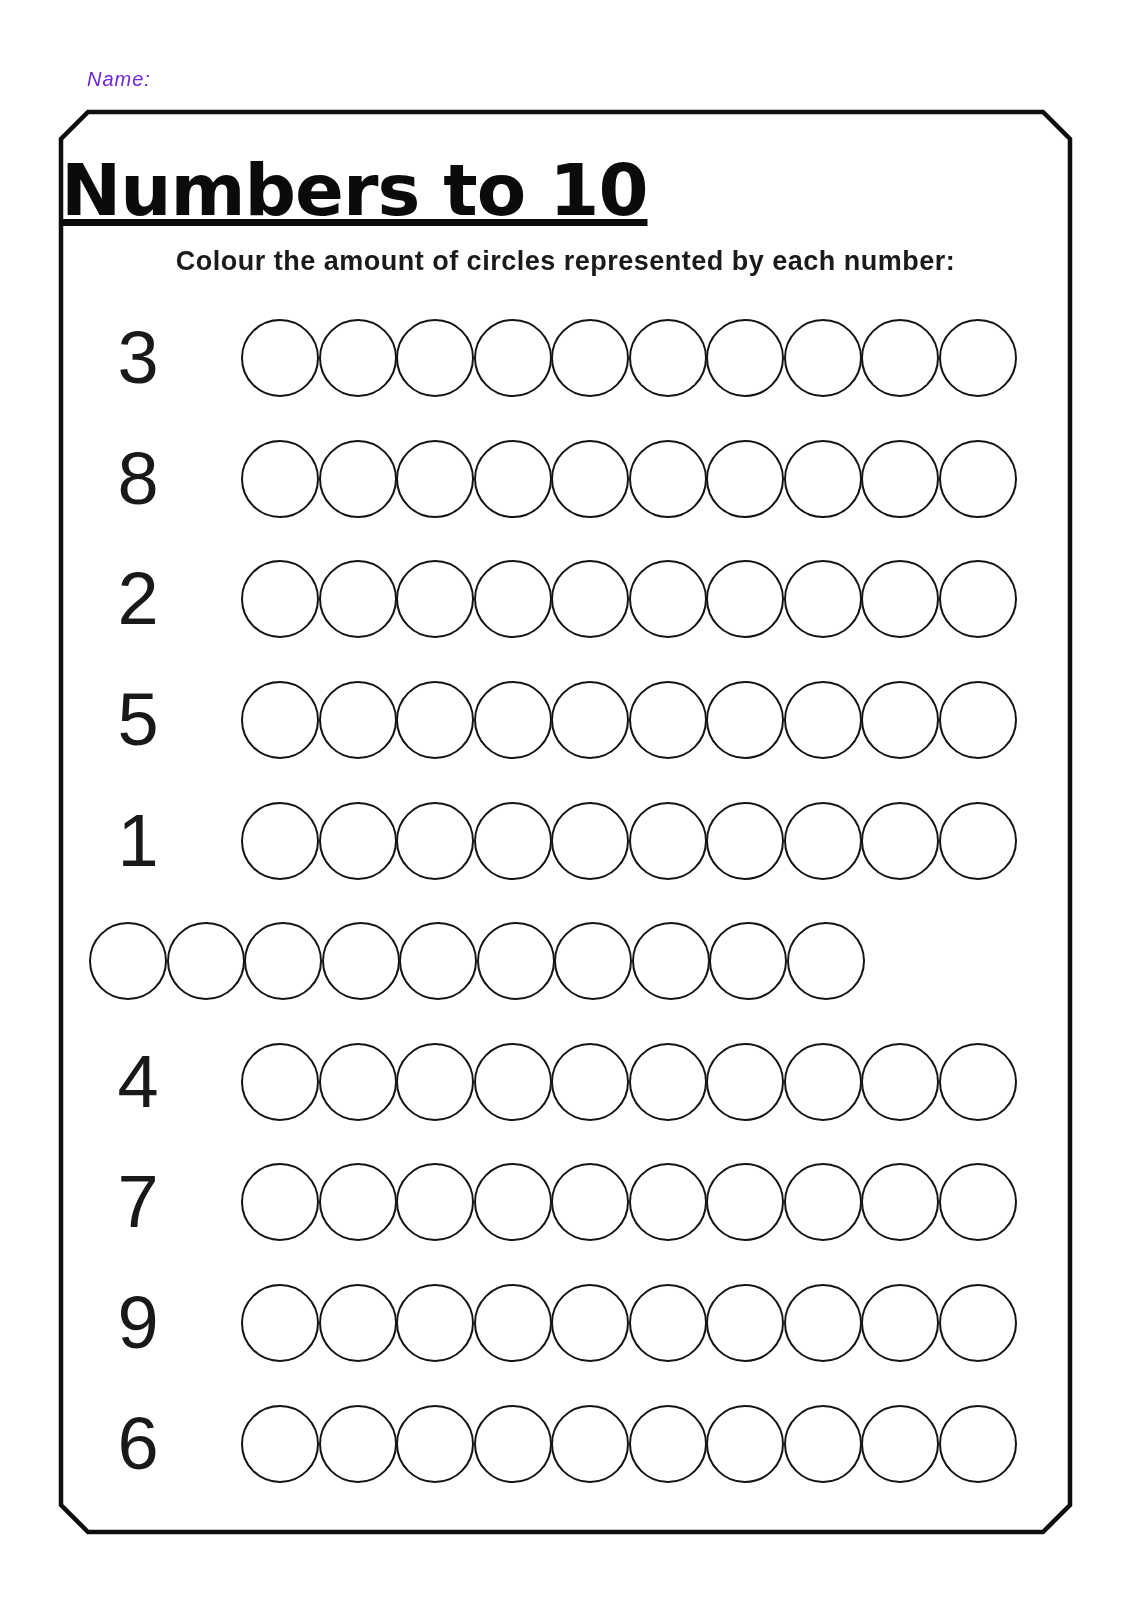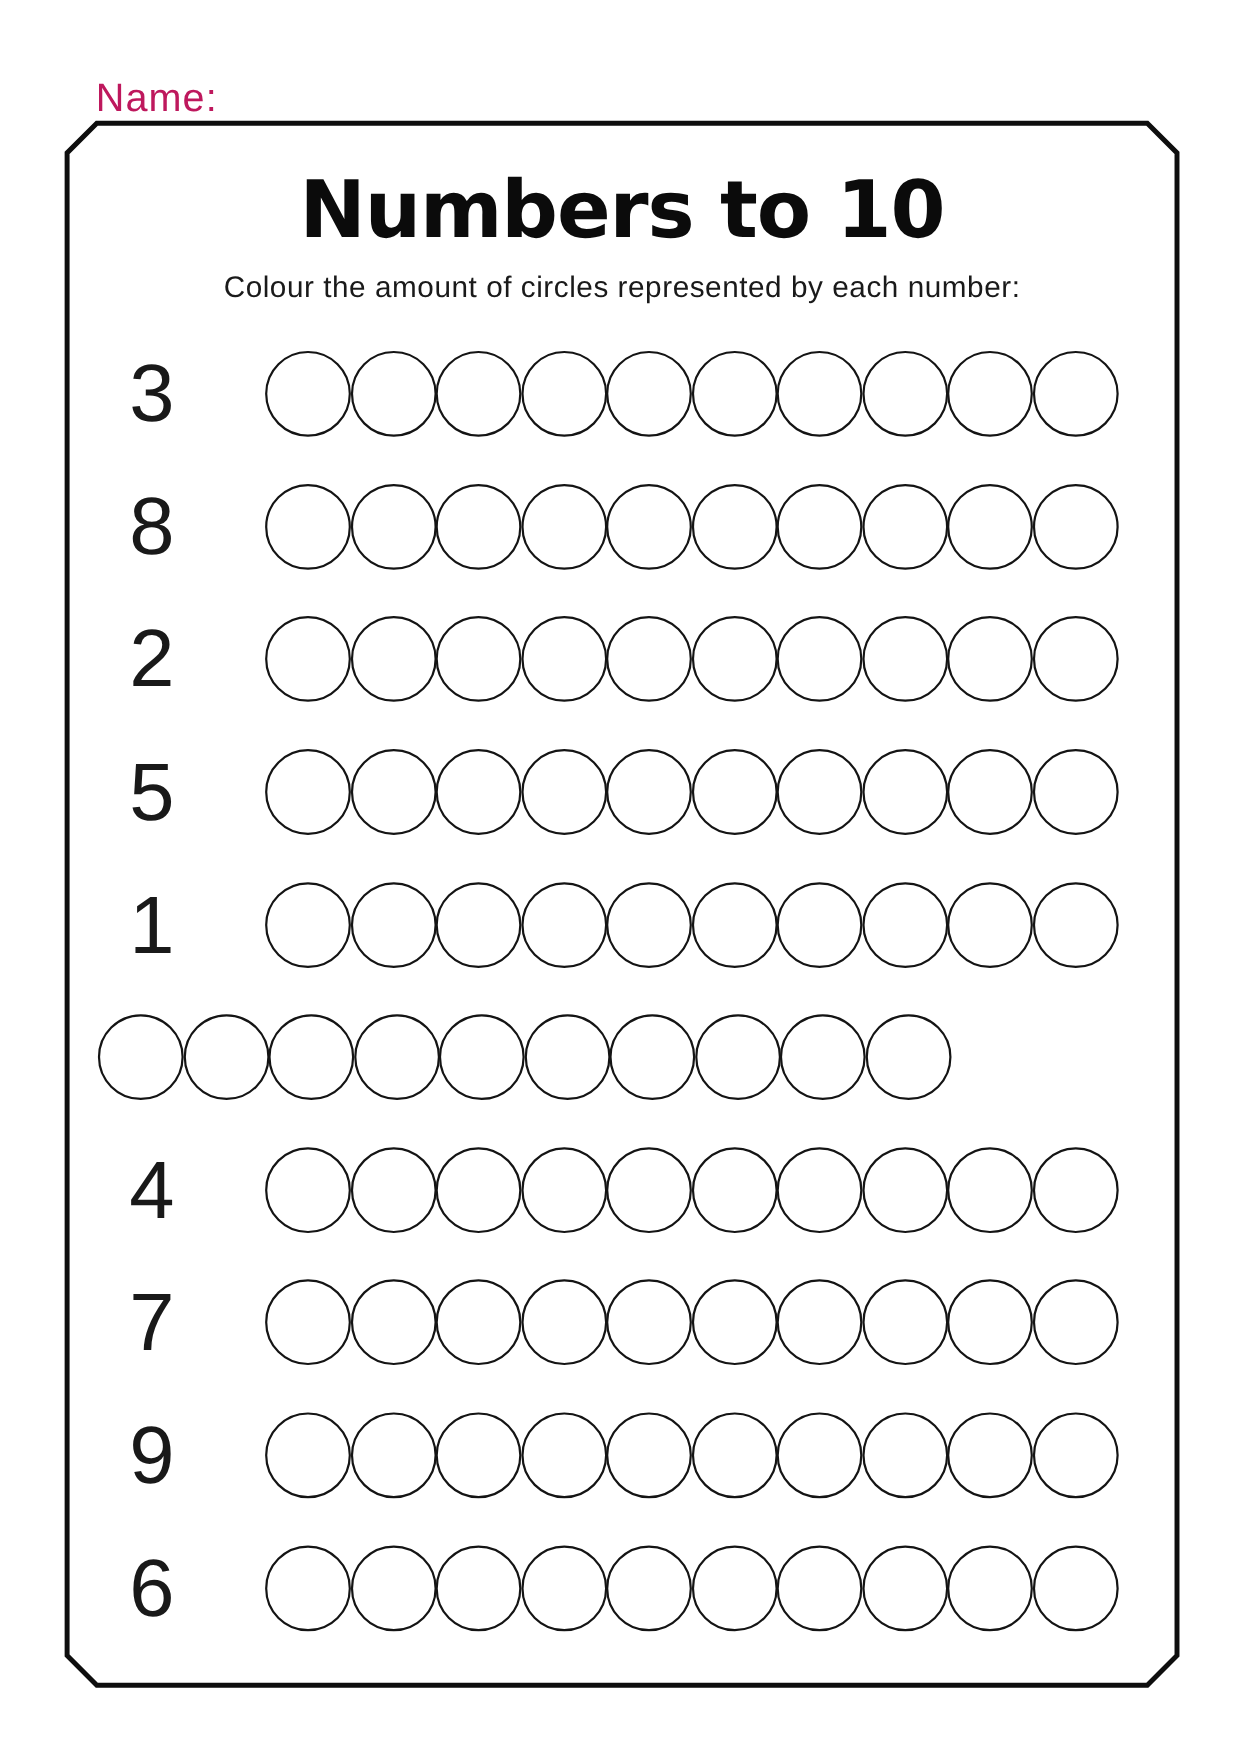--- a/index.html
+++ b/index.html
@@ -13,55 +13,56 @@
     height: 1600px;
     background: #ffffff;
     overflow: hidden;
     font-family: "Liberation Sans", sans-serif;
     color: #111111;
   }
   .name-label {
     position: absolute;
     left: 87px;
     top: 68px;
-    font-size: 36px;
+    font-size: 20px;
     font-weight: 400;
     letter-spacing: 1px;
-    color: #be185d;
+    color: #6d28d9;
+    font-style: italic;
   }
   .panel-border {
     position: absolute;
     left: 0;
     top: 0;
     width: 1131px;
     height: 1600px;
     pointer-events: none;
   }
   .title {
     position: absolute;
     left: 61px;
     top: 148px;
     width: 1009px;
     margin: 0;
-    text-align: center;
     font-family: "DejaVu Sans", sans-serif;
     font-weight: 800;
     font-size: 72px;
     letter-spacing: -1px;
     color: #0b0b0b;
+    text-decoration: underline;
   }
   .subtitle {
     position: absolute;
     left: 61px;
     top: 246px;
     width: 1009px;
     margin: 0;
     text-align: center;
     font-size: 27px;
-    font-weight: 400;
+    font-weight: 700;
     letter-spacing: 0.5px;
     color: #1a1a1a;
   }
   .rows {
     position: absolute;
     left: 61px;
     top: 298px;
     width: 1009px;
     height: 1206px;
     display: flex;

